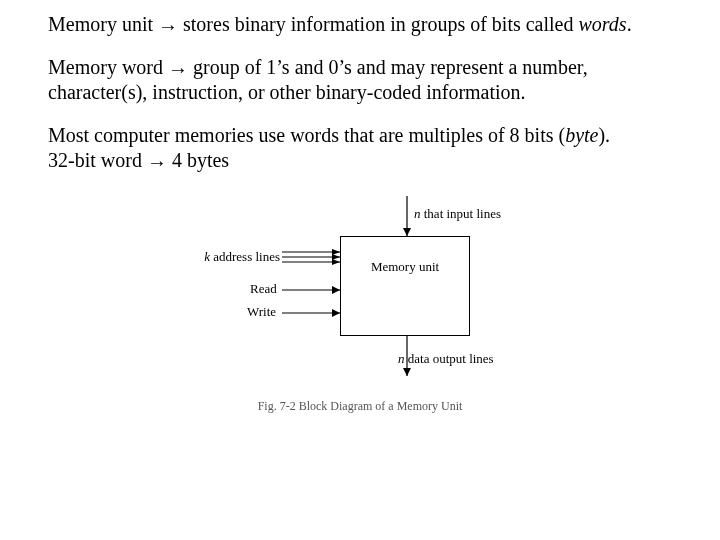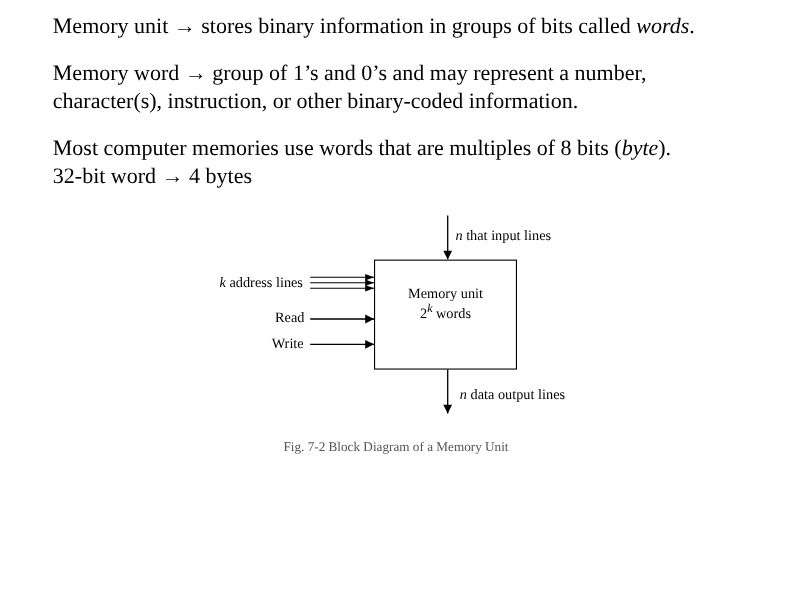--- a/index.html
+++ b/index.html
@@ -95,26 +95,23 @@
     <svg class="wire" style="left:252px; top:5px;" width="10" height="40">
       <line x1="5" y1="0" x2="5" y2="40" stroke="#000" stroke-width="1.2"></line>
       <polygon points="5,40 1,32 9,32" fill="#000"></polygon>
     </svg>
     <div class="lbl" style="left:264px; top:15px;">
       <span class="italic">n</span><span> that input lines</span>
     </div>
 
     <div class="memunit">
       <div>Memory unit</div>
-      <div>
-        <span>2</span><sup class="italic">k</sup><span> words</span>
-      </div>
     </div>
 
-    <div class="lbl" style="left:45px; top:58px; text-align:center; width:85px;">
+    <div class="lbl" style="left:45px; top:58px; text-align:right; width:85px;">
       <span class="italic">k</span><span> address lines</span>
     </div>
     <svg class="wire" style="left:132px; top:56px;" width="58" height="20">
       <line x1="0" y1="5" x2="58" y2="5" stroke="#000" stroke-width="1"></line>
       <line x1="0" y1="10" x2="58" y2="10" stroke="#000" stroke-width="1"></line>
       <line x1="0" y1="15" x2="58" y2="15" stroke="#000" stroke-width="1"></line>
       <polygon points="58,5 50,2 50,8" fill="#000"></polygon>
       <polygon points="58,10 50,7 50,13" fill="#000"></polygon>
       <polygon points="58,15 50,12 50,18" fill="#000"></polygon>
     </svg>
@@ -128,20 +125,20 @@
     <div class="lbl" style="left:97px; top:113px;">Write</div>
     <svg class="wire" style="left:132px; top:118px;" width="58" height="8">
       <line x1="0" y1="4" x2="58" y2="4" stroke="#000" stroke-width="1.2"></line>
       <polygon points="58,4 50,0 50,8" fill="#000"></polygon>
     </svg>
 
     <svg class="wire" style="left:252px; top:145px;" width="10" height="40">
       <line x1="5" y1="0" x2="5" y2="40" stroke="#000" stroke-width="1.2"></line>
       <polygon points="5,40 1,32 9,32" fill="#000"></polygon>
     </svg>
-    <div class="lbl" style="left:268px; top:160px;text-align:right;">
+    <div class="lbl" style="left:248px; top:160px;text-align:right;">
       <span class="italic">n</span><span> data output lines</span>
     </div>
 
     <div class="caption" style="position:absolute; left:0; right:0; top:192px;">Fig. 7-2  Block Diagram of a Memory Unit</div>
   </div>
 
 </div>
 
 </body></html>

